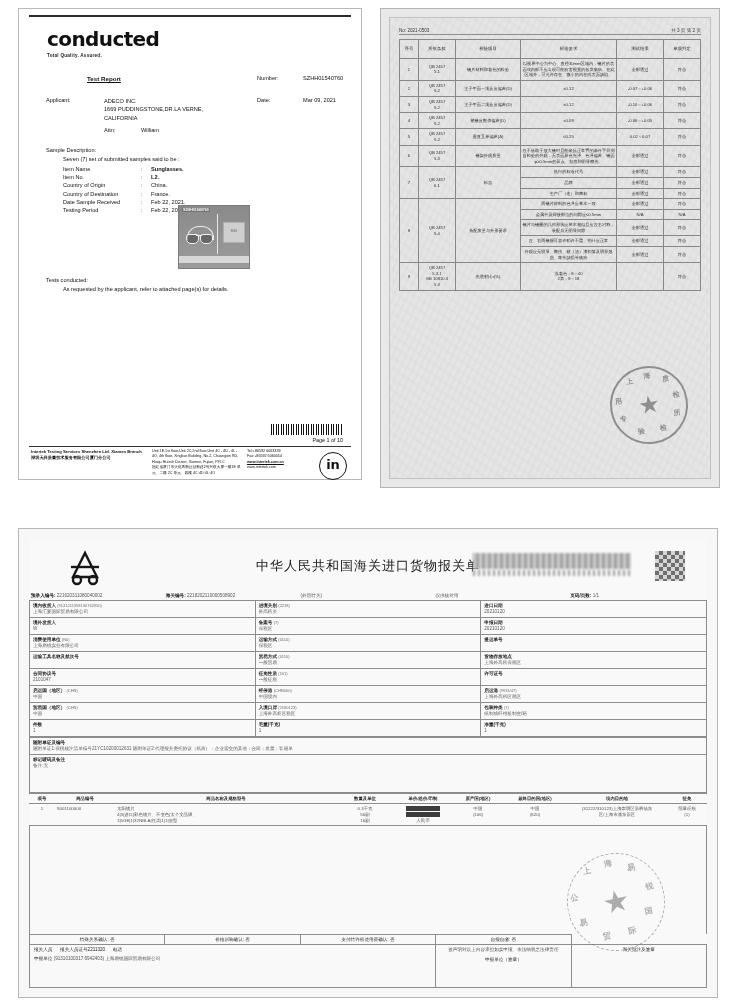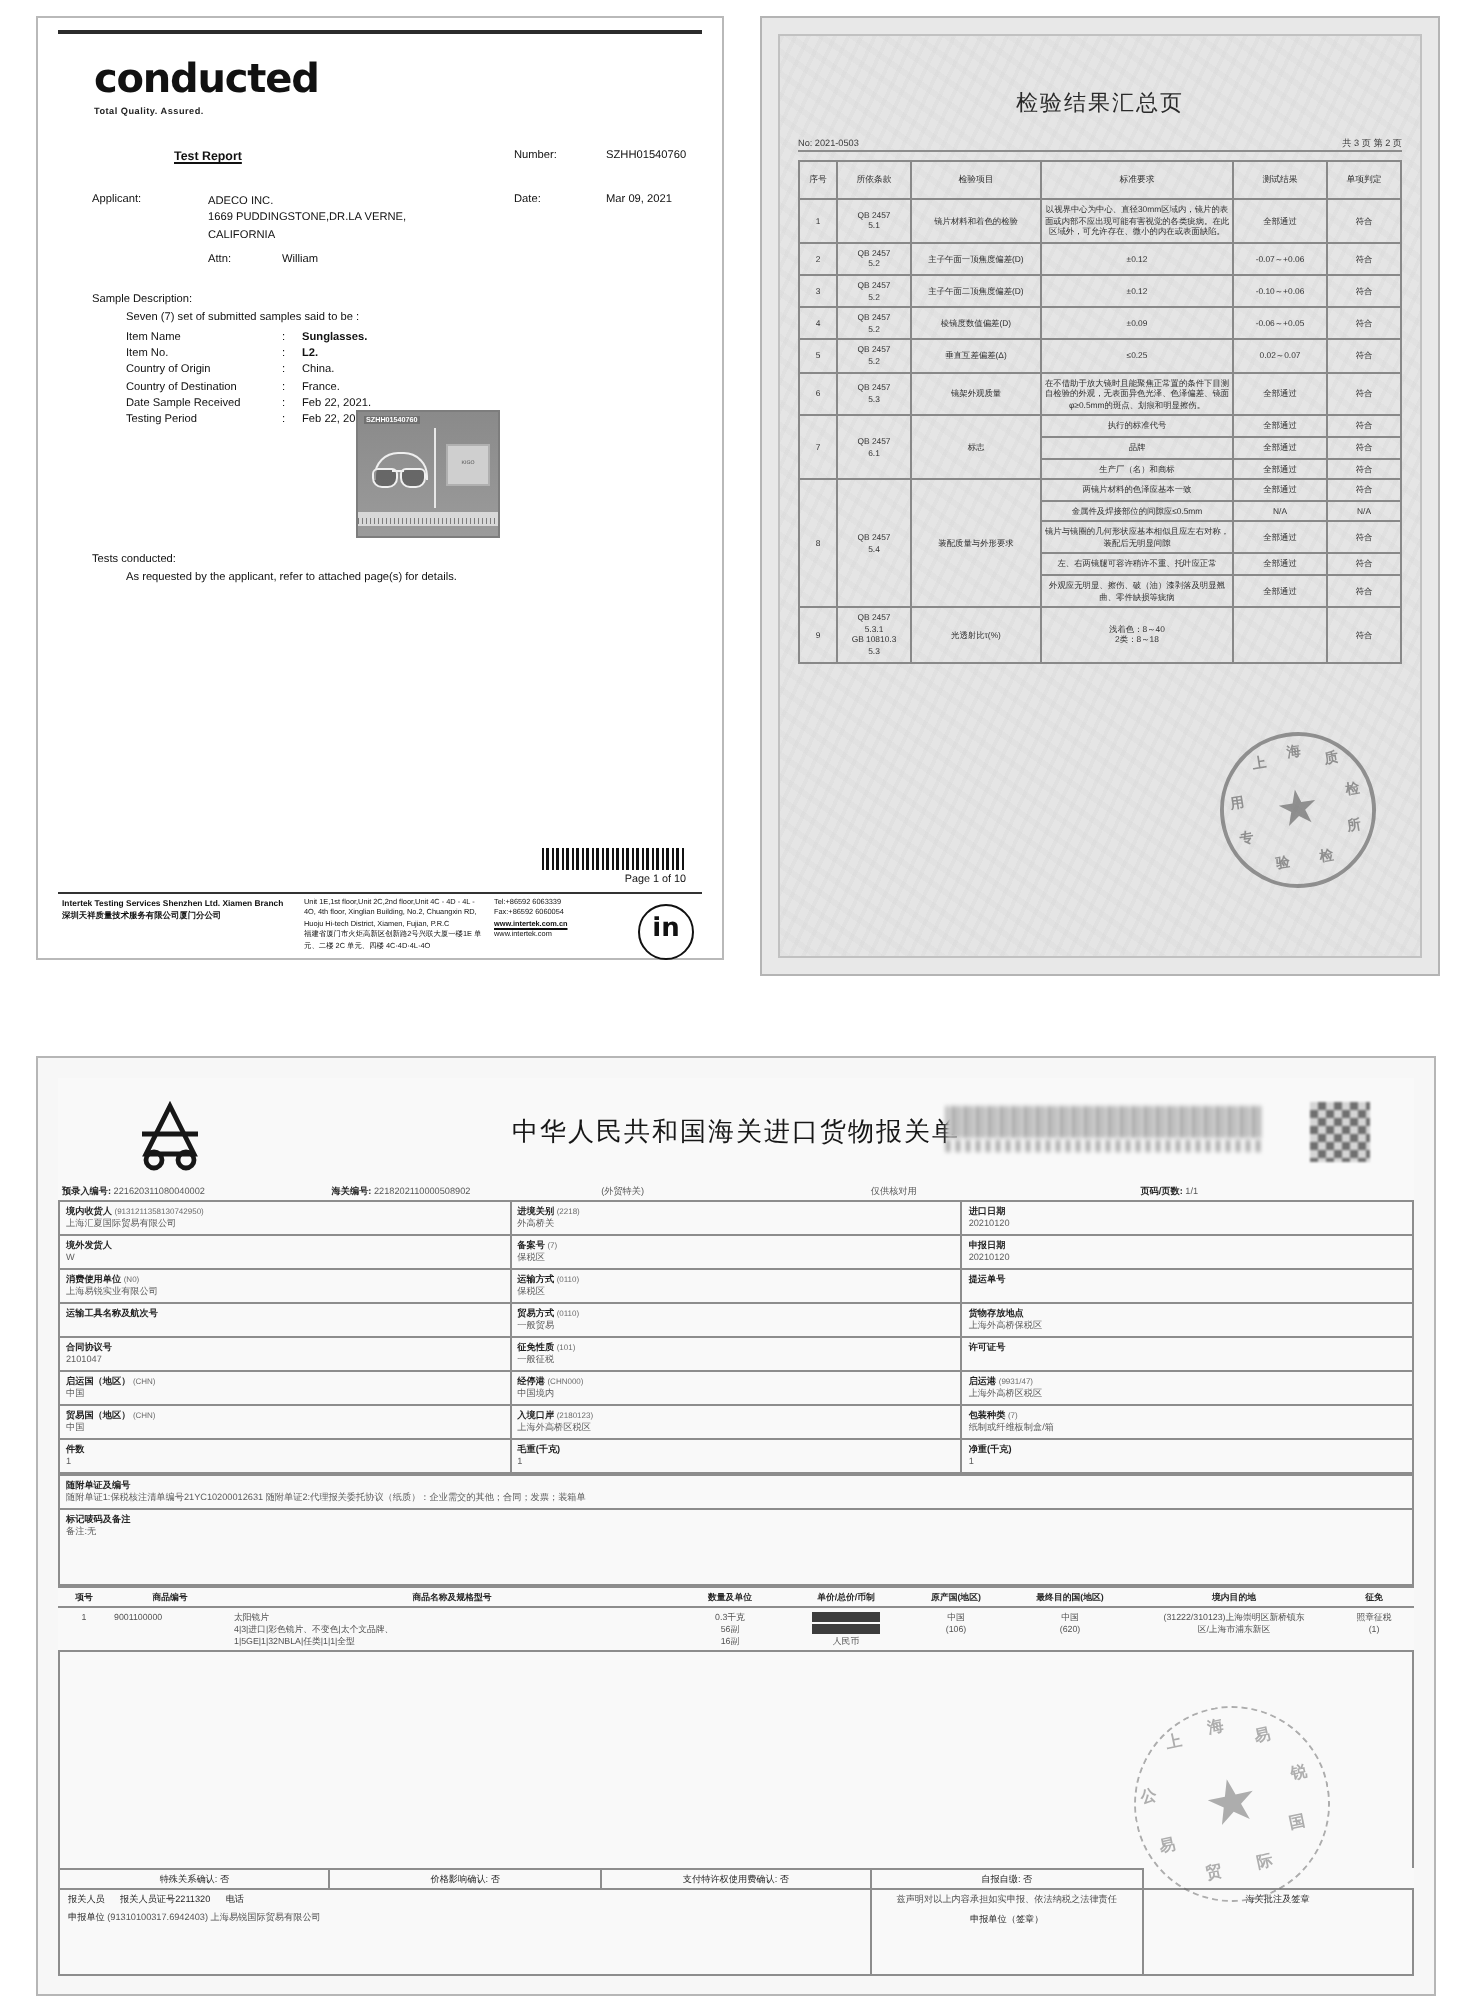--- a/index.html
+++ b/index.html
@@ -282,21 +282,20 @@
       <div>www.intertek.com</div>
     </div>
     <div class="d1-mark">
       <span>in</span>
     </div>
   </div>
 </div>
 
 <div class="page" id="doc2">
   <div class="sheet">
-    <div class="d2-title">检验结果汇总页</div>
     <div class="d2-sub">
       <span>No: 2021-0503</span>
       <span>共 3 页 第 2 页</span>
     </div>
     <table class="d2-table">
       <thead>
           <tr id="d2-head">
             <th class="c-no">序号</th>
             <th class="c-cl">所依条款</th>
             <th class="c-item">检验项目</th>

